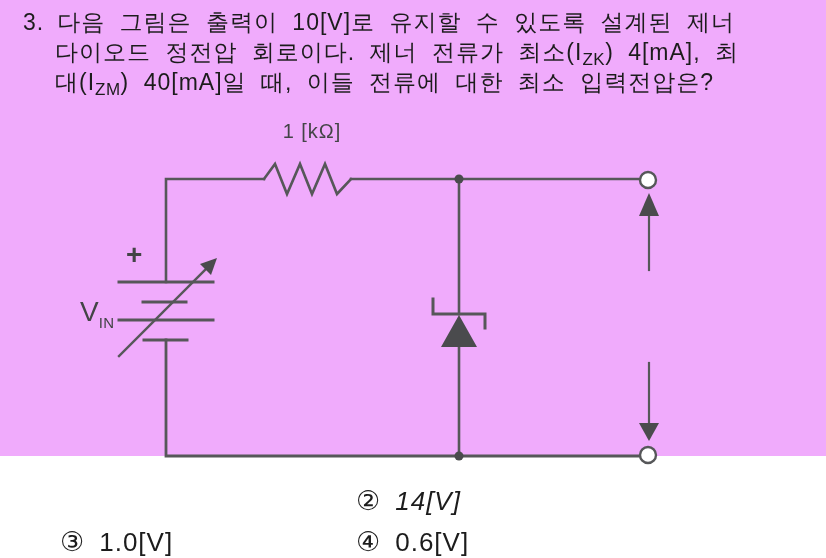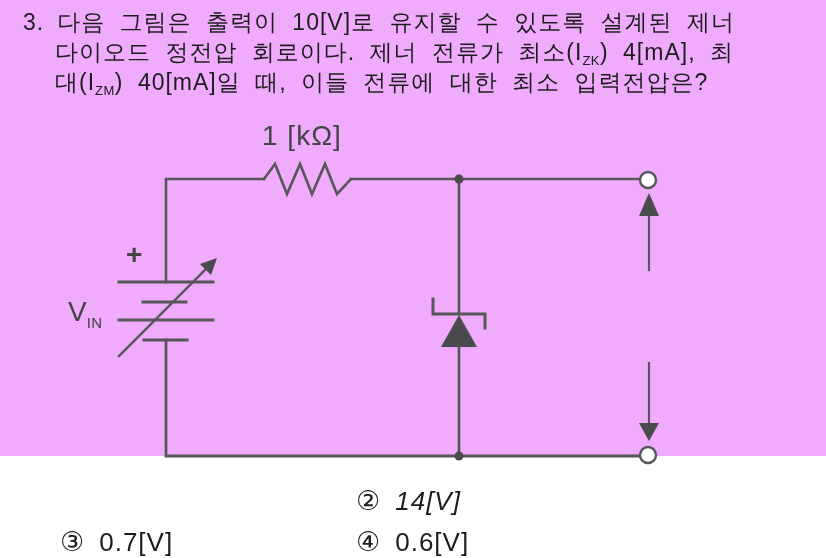--- a/index.html
+++ b/index.html
@@ -15,27 +15,27 @@
   
   .qline {
     color: #1c1c1c;
     font-size: 23px;
     line-height: 24px;
     letter-spacing: 1px;
     word-spacing: 7px;
     white-space: nowrap;
   }
   .qnum { display: inline-block; margin-right: 13px; }
-  .sub  { font-size: 13px; letter-spacing: 0.5px; vertical-align: -5px; }
+  .sub  { font-size: 17px; letter-spacing: 0.5px; vertical-align: -5px; }
 
   
   .clabel { color: #434446; white-space: nowrap; }
-  .resistor-label { left: 262px; top: 120px; width: 100px; font-size: 28px; letter-spacing: 1px; }
+  .resistor-label { left: 262px; top: 120px; width: 100px; text-align: center; font-size: 20px; letter-spacing: 1px; }
   .plus-sign      { left: 126px; top: 239px; font-size: 28px; font-weight: bold; }
-  .vin-label      { left: 68px;  top: 296px; font-size: 28px; }
+  .vin-label      { left: 80px;  top: 296px; font-size: 28px; }
   .vo-label       { left: 576px; top: 290px; font-size: 28px; letter-spacing: 1.5px; }
   .csub           { font-size: 15px; vertical-align: -7px; letter-spacing: 0.5px; }
 
   
   .opt {
     color: #1c1c1c;
     font-size: 26px;
     letter-spacing: 1px;
     white-space: nowrap;
     cursor: default;
@@ -112,19 +112,19 @@
 
   <div class="abs clabel vin-label">
     <span>V</span><span class="csub">IN</span>
   </div>
 
 
   <div class="abs opt opt2">
     <span class="optnum">②</span><span>14[V]</span>
   </div>
   <div class="abs opt opt3">
-    <span class="optnum">③</span><span>0.7[V]</span>
+    <span class="optnum">③</span><span>1.0[V]</span>
   </div>
   <div class="abs opt opt4">
     <span class="optnum">④</span><span>0.6[V]</span>
   </div>
 
 </div>
 
 </body></html>

